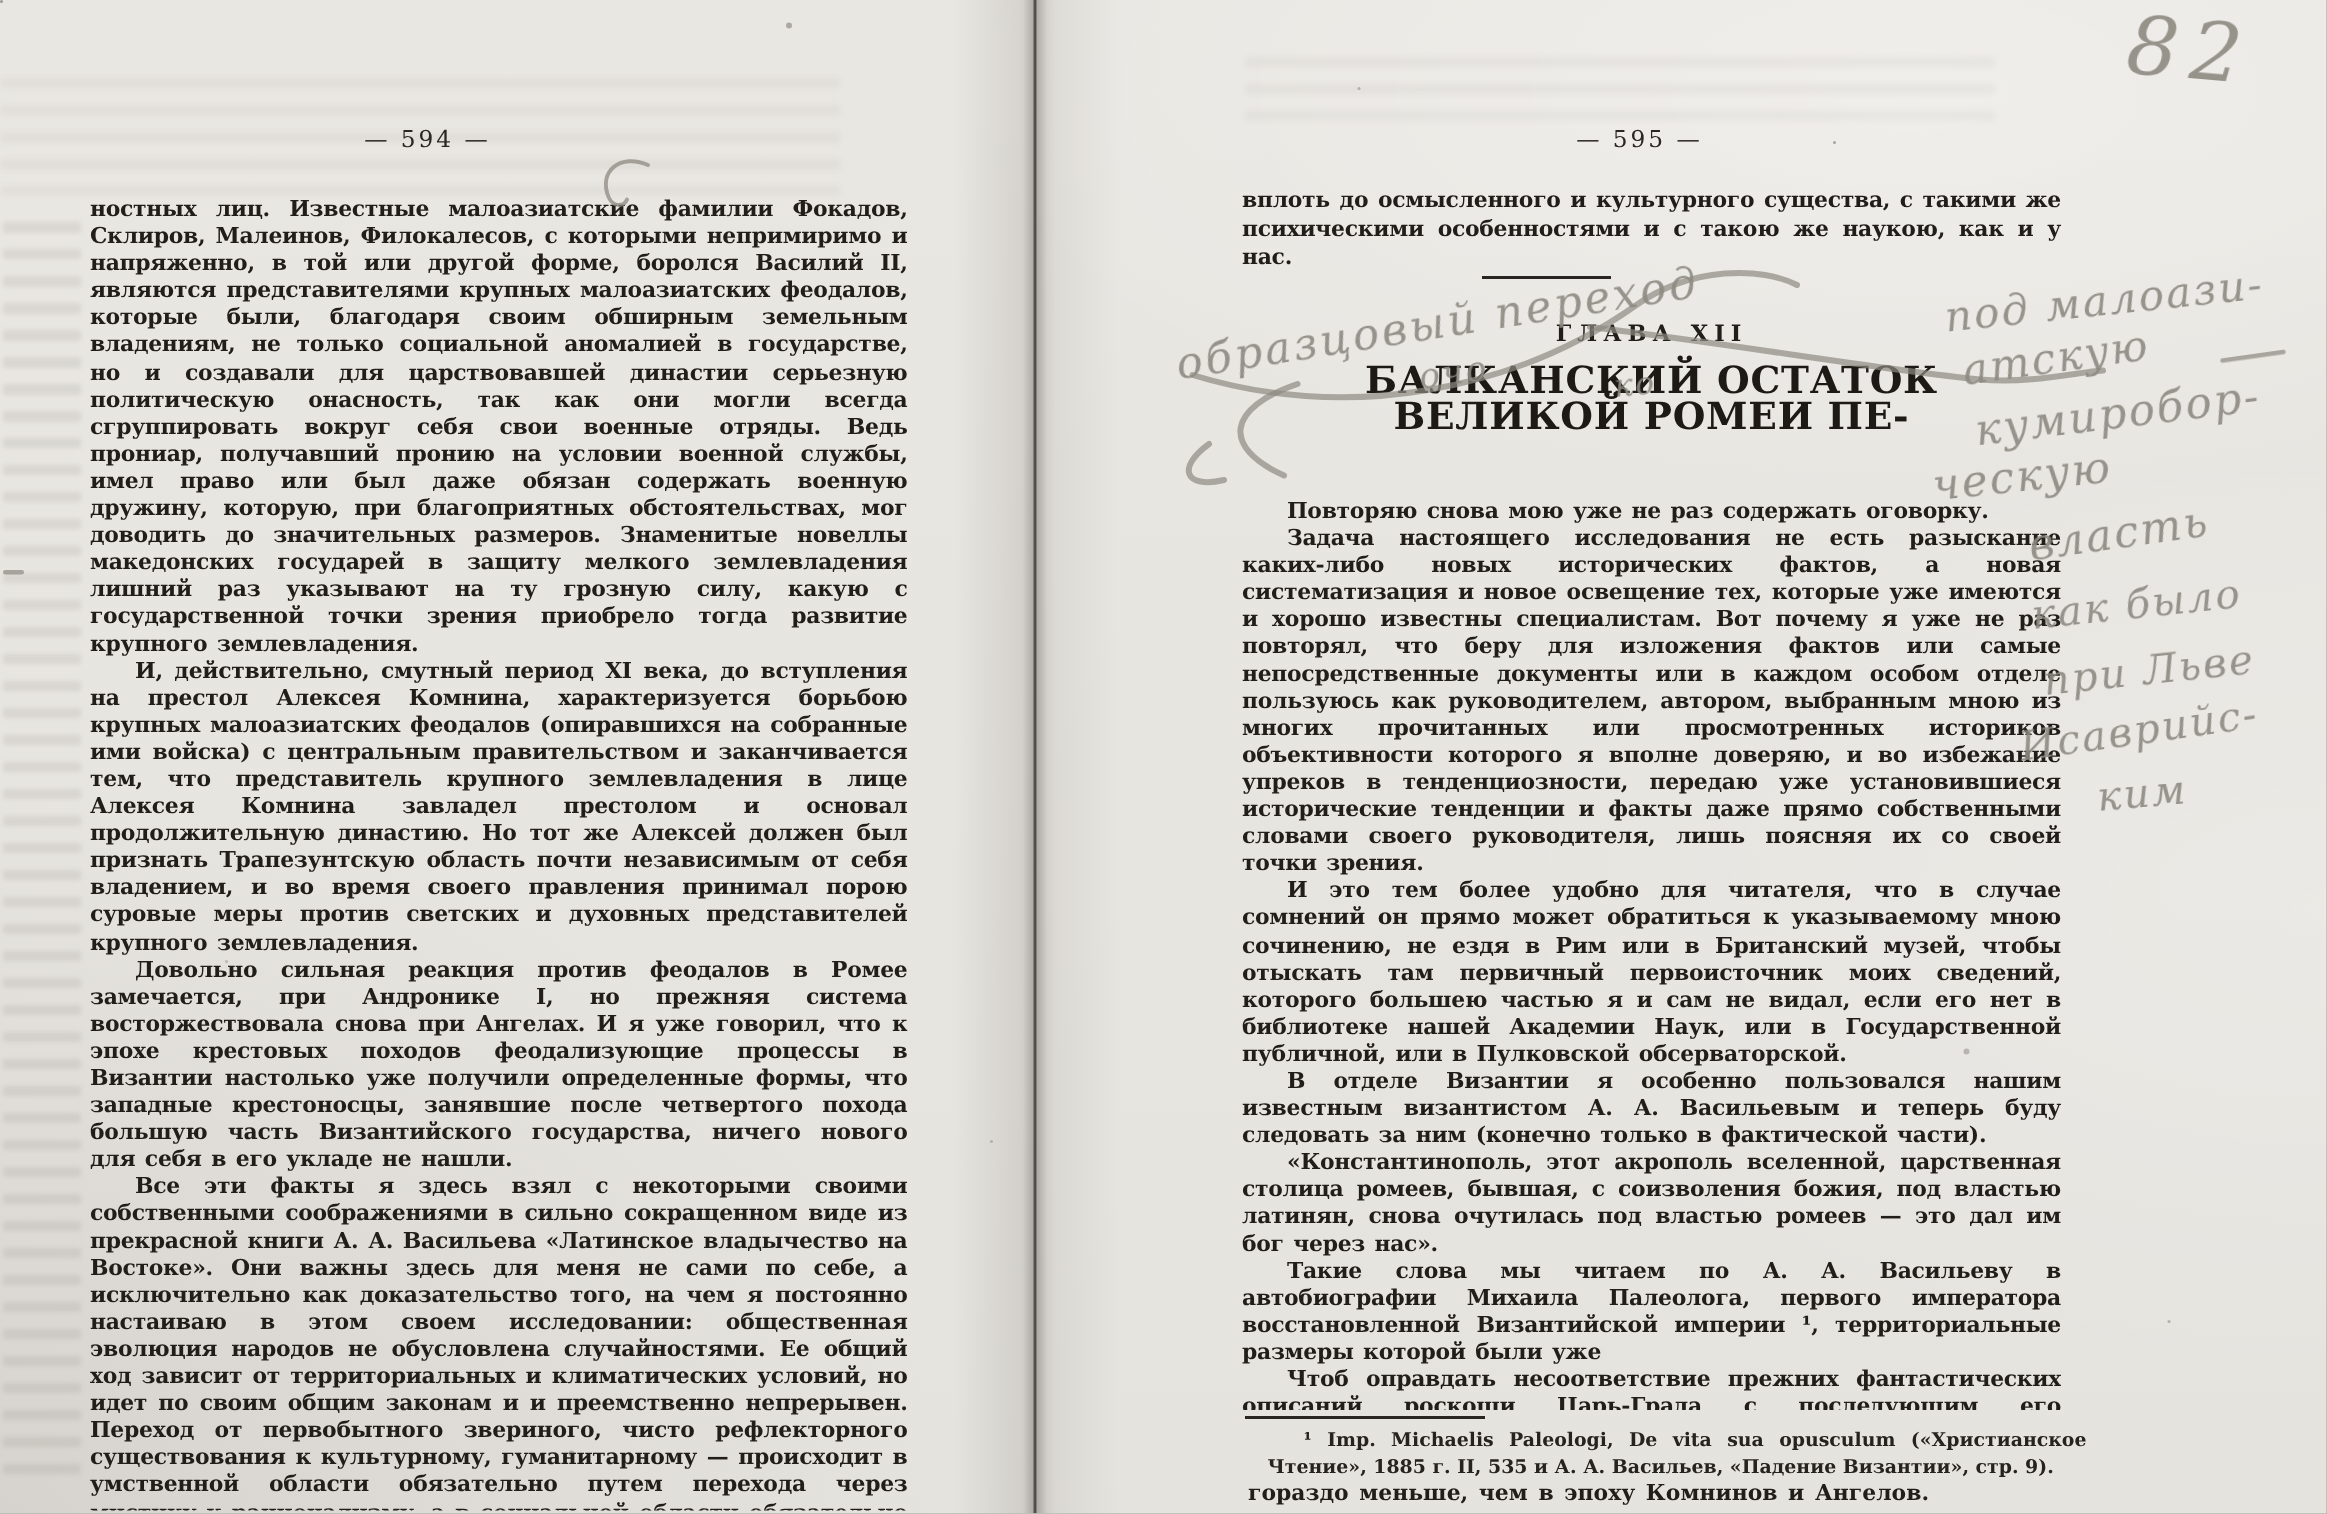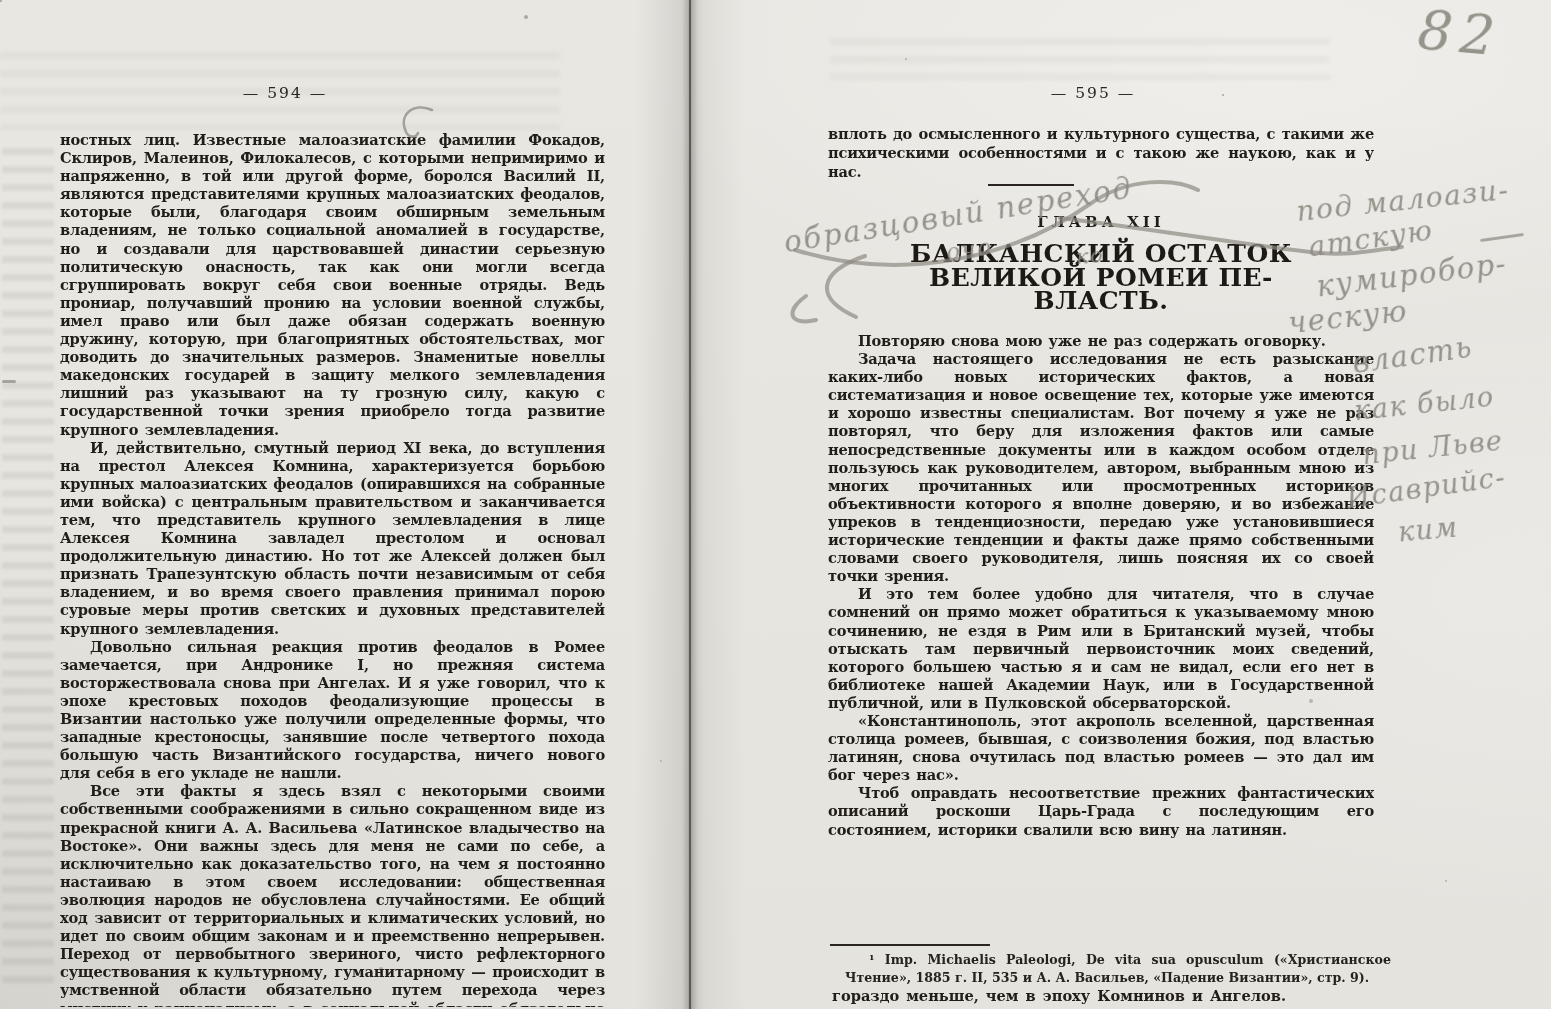--- a/index.html
+++ b/index.html
@@ -92,28 +92,29 @@
     <div class="pagenum" style="left:1023px; top:84px;">— 595 —</div>
 
     <div class="intro" style="left:828px; top:124px; width:546px;">вплоть до осмысленного и культурного существа, с такими же психическими особенностями и с такою же наукою, как и у нас.</div>
 
     <div class="divider" style="left:988px; top:184px; width:86px;"></div>
 
     <div class="chapter-label" style="left:828px; top:213px; width:546px;">ГЛАВА XII</div>
 
     <div class="chapter-title" style="left:828px; top:242px; width:546px;">
       <div>БАЛКАНСКИЙ ОСТАТОК ВЕЛИКОЙ РОМЕИ ПЕ-</div>
-      <div>ВЛАСТЬ.</div>
     </div>
 
     <div class="textblock" style="left:828px; top:332px; width:546px; height:608px;">
       <p>Повторяю снова мою уже не раз содержать оговорку.</p>
       <p>Задача настоящего исследования не есть разыскание каких-либо новых исторических фактов, а новая систематизация и новое освещение тех, которые уже имеются и хорошо известны специалистам. Вот почему я уже не раз повторял, что беру для изложения фактов или самые непосредственные документы или в каждом особом отделе пользуюсь как руководителем, автором, выбранным мною из многих прочитанных или просмотренных историков объективности которого я вполне доверяю, и во избежание упреков в тенденциозности, передаю уже установившиеся исторические тенденции и факты даже прямо собственными словами своего руководителя, лишь поясняя их со своей точки зрения.</p>
       <p>И это тем более удобно для читателя, что в случае сомнений он прямо может обратиться к указываемому мною сочинению, не ездя в Рим или в Британский музей, чтобы отыскать там первичный первоисточник моих сведений, которого большею частью я и сам не видал, если его нет в библиотеке нашей Академии Наук, или в Государственной публичной, или в Пулковской обсерваторской.</p>
+      <p>В отделе Византии я особенно пользовался нашим известным византистом А. А. Васильевым и теперь буду следовать за ним (конечно только в фактической части).</p>
       <p>«Константинополь, этот акрополь вселенной, царственная столица ромеев, бывшая, с соизволения божия, под властью латинян, снова очутилась под властью ромеев — это дал им бог через нас».</p>
+      <p>Такие слова мы читаем по А. А. Васильеву в автобиографии Михаила Палеолога, первого императора восстановленной Византийской империи ¹, территориальные размеры которой были уже</p>
       <p>Чтоб оправдать несоответствие прежних фантастических описаний роскоши Царь-Града с последующим его состоянием, историки свалили всю вину на латинян.</p>
 
     </div>
 
     <div class="footnote-rule" style="left:830px; top:944px; width:160px;"></div>
     <div class="footnote" style="left:828px; top:951px; width:546px;margin-left:17px;">¹ Imp. Michaelis Paleologi, De vita sua opusculum («Христианское Чтение», 1885 г. II, 535 и А. А. Васильев, «Падение Византии», стр. 9).</div>
     <div class="stray-line" style="left:832px; top:987px; width:546px;">гораздо меньше, чем в эпоху Комнинов и Ангелов.</div>
   </div>
 
   <div class="pencil" style="left:1418px; top:2px; font-size:54px; transform:rotate(5deg); letter-spacing:8px;">82</div>

